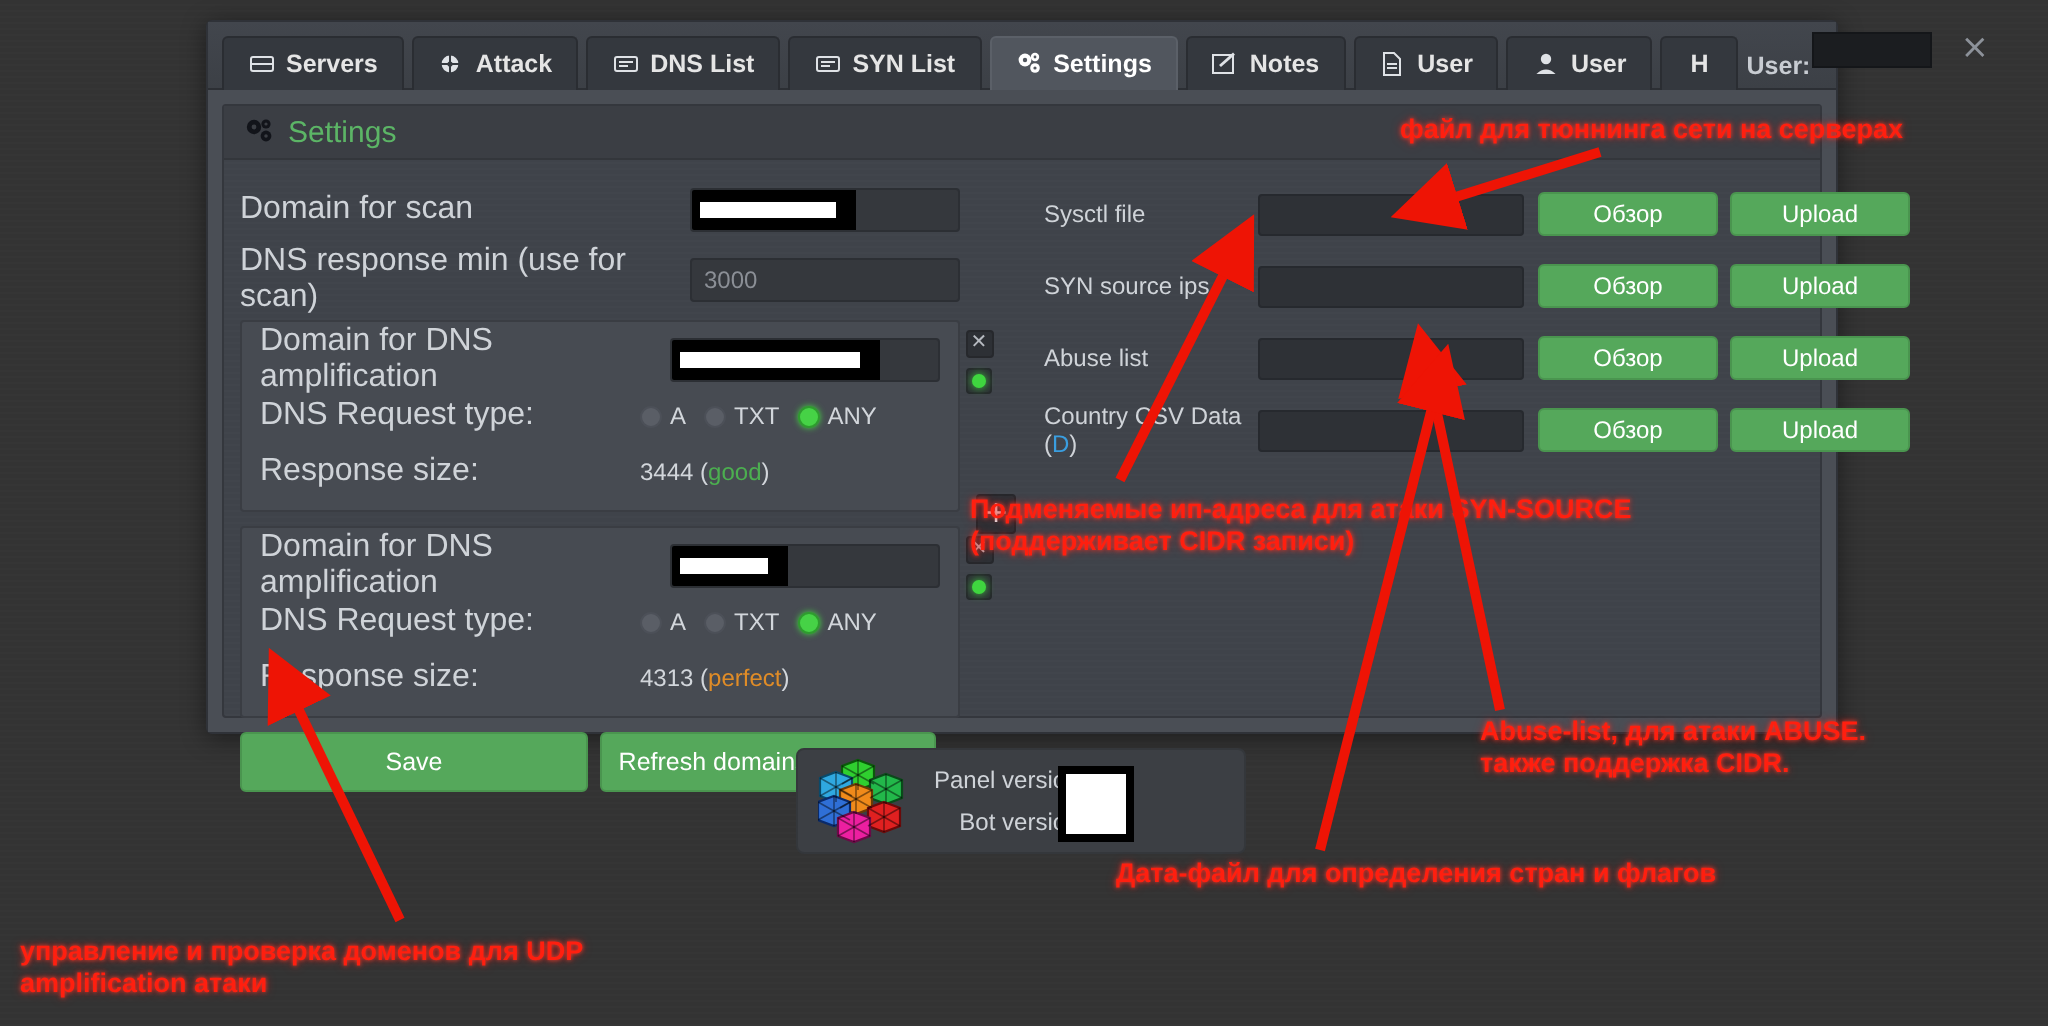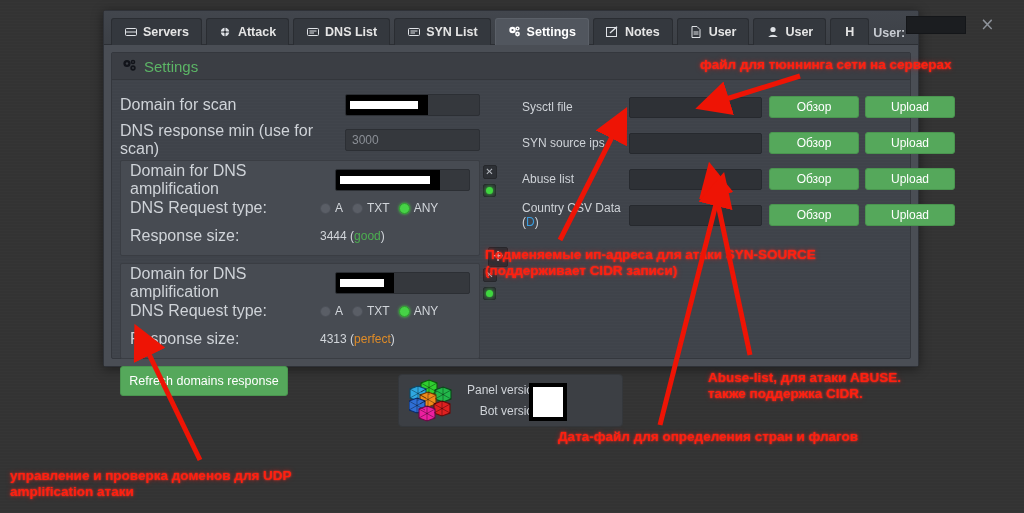--- a/index.html
+++ b/index.html
@@ -345,21 +345,21 @@
     color: #ff1f0f;
     font-weight: bold;
     font-size: 13.5px;
     line-height: 16px;
     text-shadow: 0 0 5px rgba(255,0,0,0.55), 0 0 2px rgba(255,80,60,0.9);
     white-space: pre;
     pointer-events: none;
   }
   #anno-sysctl   { left: 700px; top: 57px; }
   #anno-syn      { left: 485px; top: 247px; }
-  #anno-abuse    { left: 708px; top: 358px; margin-top: 12px; }
+  #anno-abuse    { left: 740px; top: 358px; }
   #anno-country  { left: 558px; top: 429px; }
   #anno-udp      { left: 10px;  top: 468px; }
 
   #arrow-layer { position: absolute; inset: 0; pointer-events: none; }
 </style>
 </head>
 <body>
 
 <div id="desktop"></div>
 
@@ -578,20 +578,21 @@
             <div class="frow">
               <span class="flabel">Response size:</span>
               <div class="respval">
                 <span>4313</span>
                 (<span class="perfect">perfect</span>)
               </div>
             </div>
           </div>
 
           <div id="btnrow">
+            <div class="gbtn" id="save-btn">Save</div>
             <div class="gbtn" id="refresh-btn">Refresh domains response</div>
           </div>
         </div>
 
         <div id="add-col">
           <div id="add-btn">+</div>
         </div>
 
         <div id="right-col">
 

